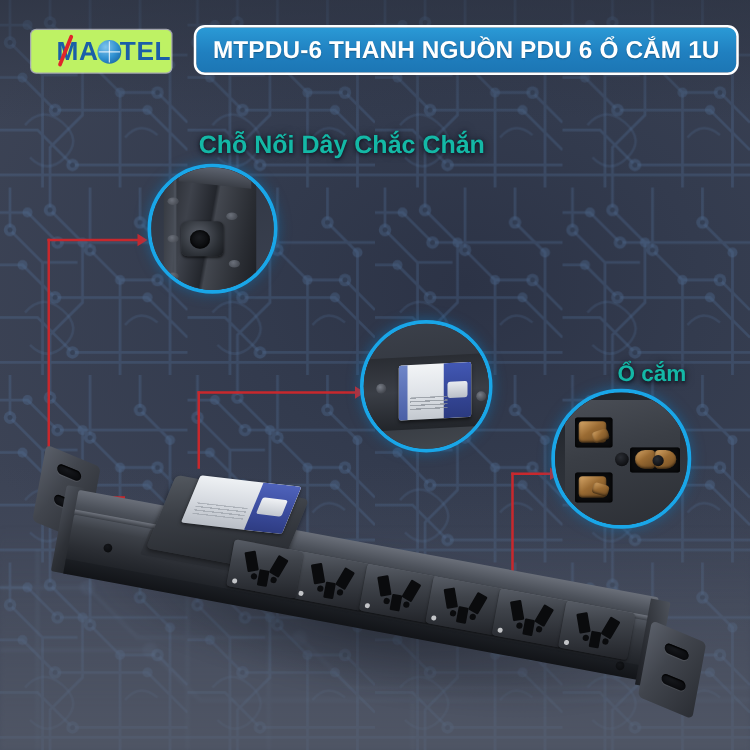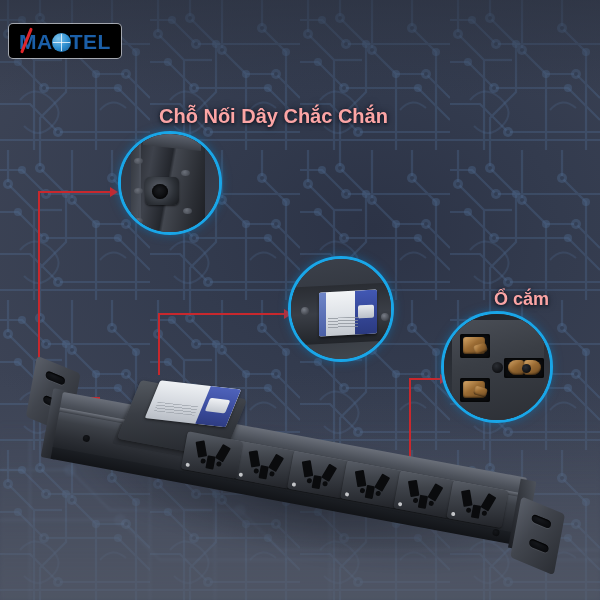--- a/index.html
+++ b/index.html
@@ -30,26 +30,26 @@
   }
   .bg-soft-bottom{
     position:absolute;left:0;right:0;bottom:0;height:180px;
     background:linear-gradient(180deg,rgba(72,78,92,0) 0%,rgba(86,92,106,.45) 100%);
     filter:blur(2px);
   }
 
   
   .header{position:absolute;left:0;top:0;width:600px;height:66px;}
   .logo-box{
-    position:absolute;left:9px;top:24px;
+    position:absolute;left:25px;top:24px;
     width:112px;height:34px;
-    background:#000000;
+    background:#bef264;
     border-radius:4px;
     box-shadow:0 0 0 1px rgba(255,255,255,.55);
-    display:flex;align-items:center;justify-content:center;
+    display:flex;align-items:center;justify-content:flex-end;
   }
   .logo-text{
     position:relative;
     font-size:21px;font-weight:bold;letter-spacing:.5px;
     color:#1b5fa8;line-height:1;
     font-family:"Liberation Sans",sans-serif;
   }
   .logo-globe{
     display:inline-block;position:relative;
     width:19px;height:19px;vertical-align:-3px;margin:0 -1px;
@@ -82,21 +82,21 @@
     display:flex;align-items:center;justify-content:center;
   }
   .title-text{
     color:#ffffff;font-size:19.5px;font-weight:bold;
     letter-spacing:.1px;white-space:nowrap;
     text-shadow:0 1px 1px rgba(0,0,0,.28);
   }
 
   
   .callout-label{
-    position:absolute;color:#fca5a5;font-weight:bold;
+    position:absolute;color:#14b8a6;font-weight:bold;
     white-space:nowrap;
     text-shadow:0 1px 3px rgba(10,14,24,.85),0 0 7px rgba(10,14,24,.6);
   }
   #lbl-0{left:159px;top:105px;font-size:20px;}
   #lbl-1{left:337px;top:232px;font-size:18px;}
   #lbl-2{left:494px;top:289px;font-size:18px;}
 
   
   .zoom-circle{
     position:absolute;border-radius:50%;
@@ -403,20 +403,23 @@
 
     <div class="logo-box">
       <div class="logo-text">
         <span>MA</span><span class="logo-globe">
           <span class="ball"></span><span class="mer"></span><span class="eq"></span>
         </span><span>TEL</span>
         <span class="logo-slash"></span>
       </div>
     </div>
 
+    <div class="title-bar">
+      <span class="title-text">MTPDU-6 THANH NGUỒN PDU 6 Ổ CẮM 1U</span>
+    </div>
   </div>
 
   <div class="conn-line conn-h" style="left:38px;top:191px;width:76px;"></div>
   <div class="conn-arrow arrow-right" style="left:110px;top:187px;"></div>
   <div class="conn-line conn-v" style="left:38px;top:191px;height:208px;"></div>
   <div class="conn-line conn-h" style="left:38px;top:397px;width:62px;"></div>
 
   <div class="conn-line conn-h" style="left:158px;top:313px;width:130px;"></div>
   <div class="conn-arrow arrow-right" style="left:284px;top:309px;"></div>
   <div class="conn-line conn-v" style="left:158px;top:313px;height:62px;"></div>

